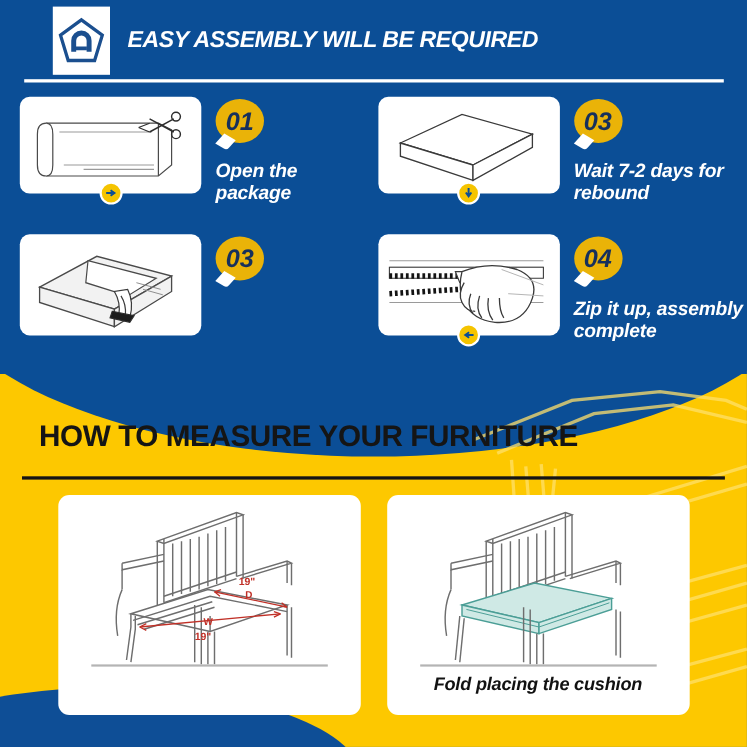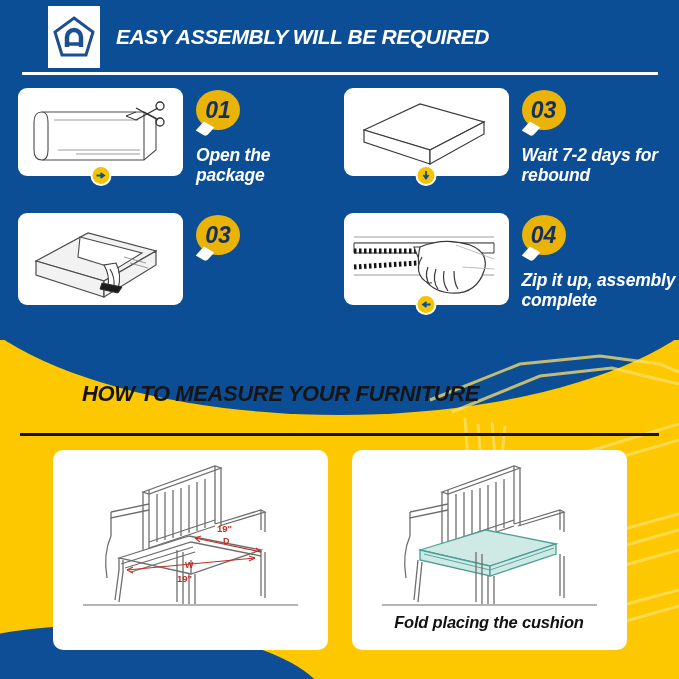--- a/index.html
+++ b/index.html
@@ -211,23 +211,22 @@
   }
 
   
   .measure-title {
     position: absolute;
     left: 0;
     top: 381px;
     width: 561px;
     text-align: center;
     color: #151515;
-    font-size: 22px;
+    font-size: 27px;
     font-weight: bold;
-    font-style: italic;
     letter-spacing: -0.4px;
     z-index: 6;
     font-family: "Liberation Sans", sans-serif;
   }
   .measure-rule {
     position: absolute;
     left: 20px;
     top: 433px;
     width: 639px;
     height: 3px;

